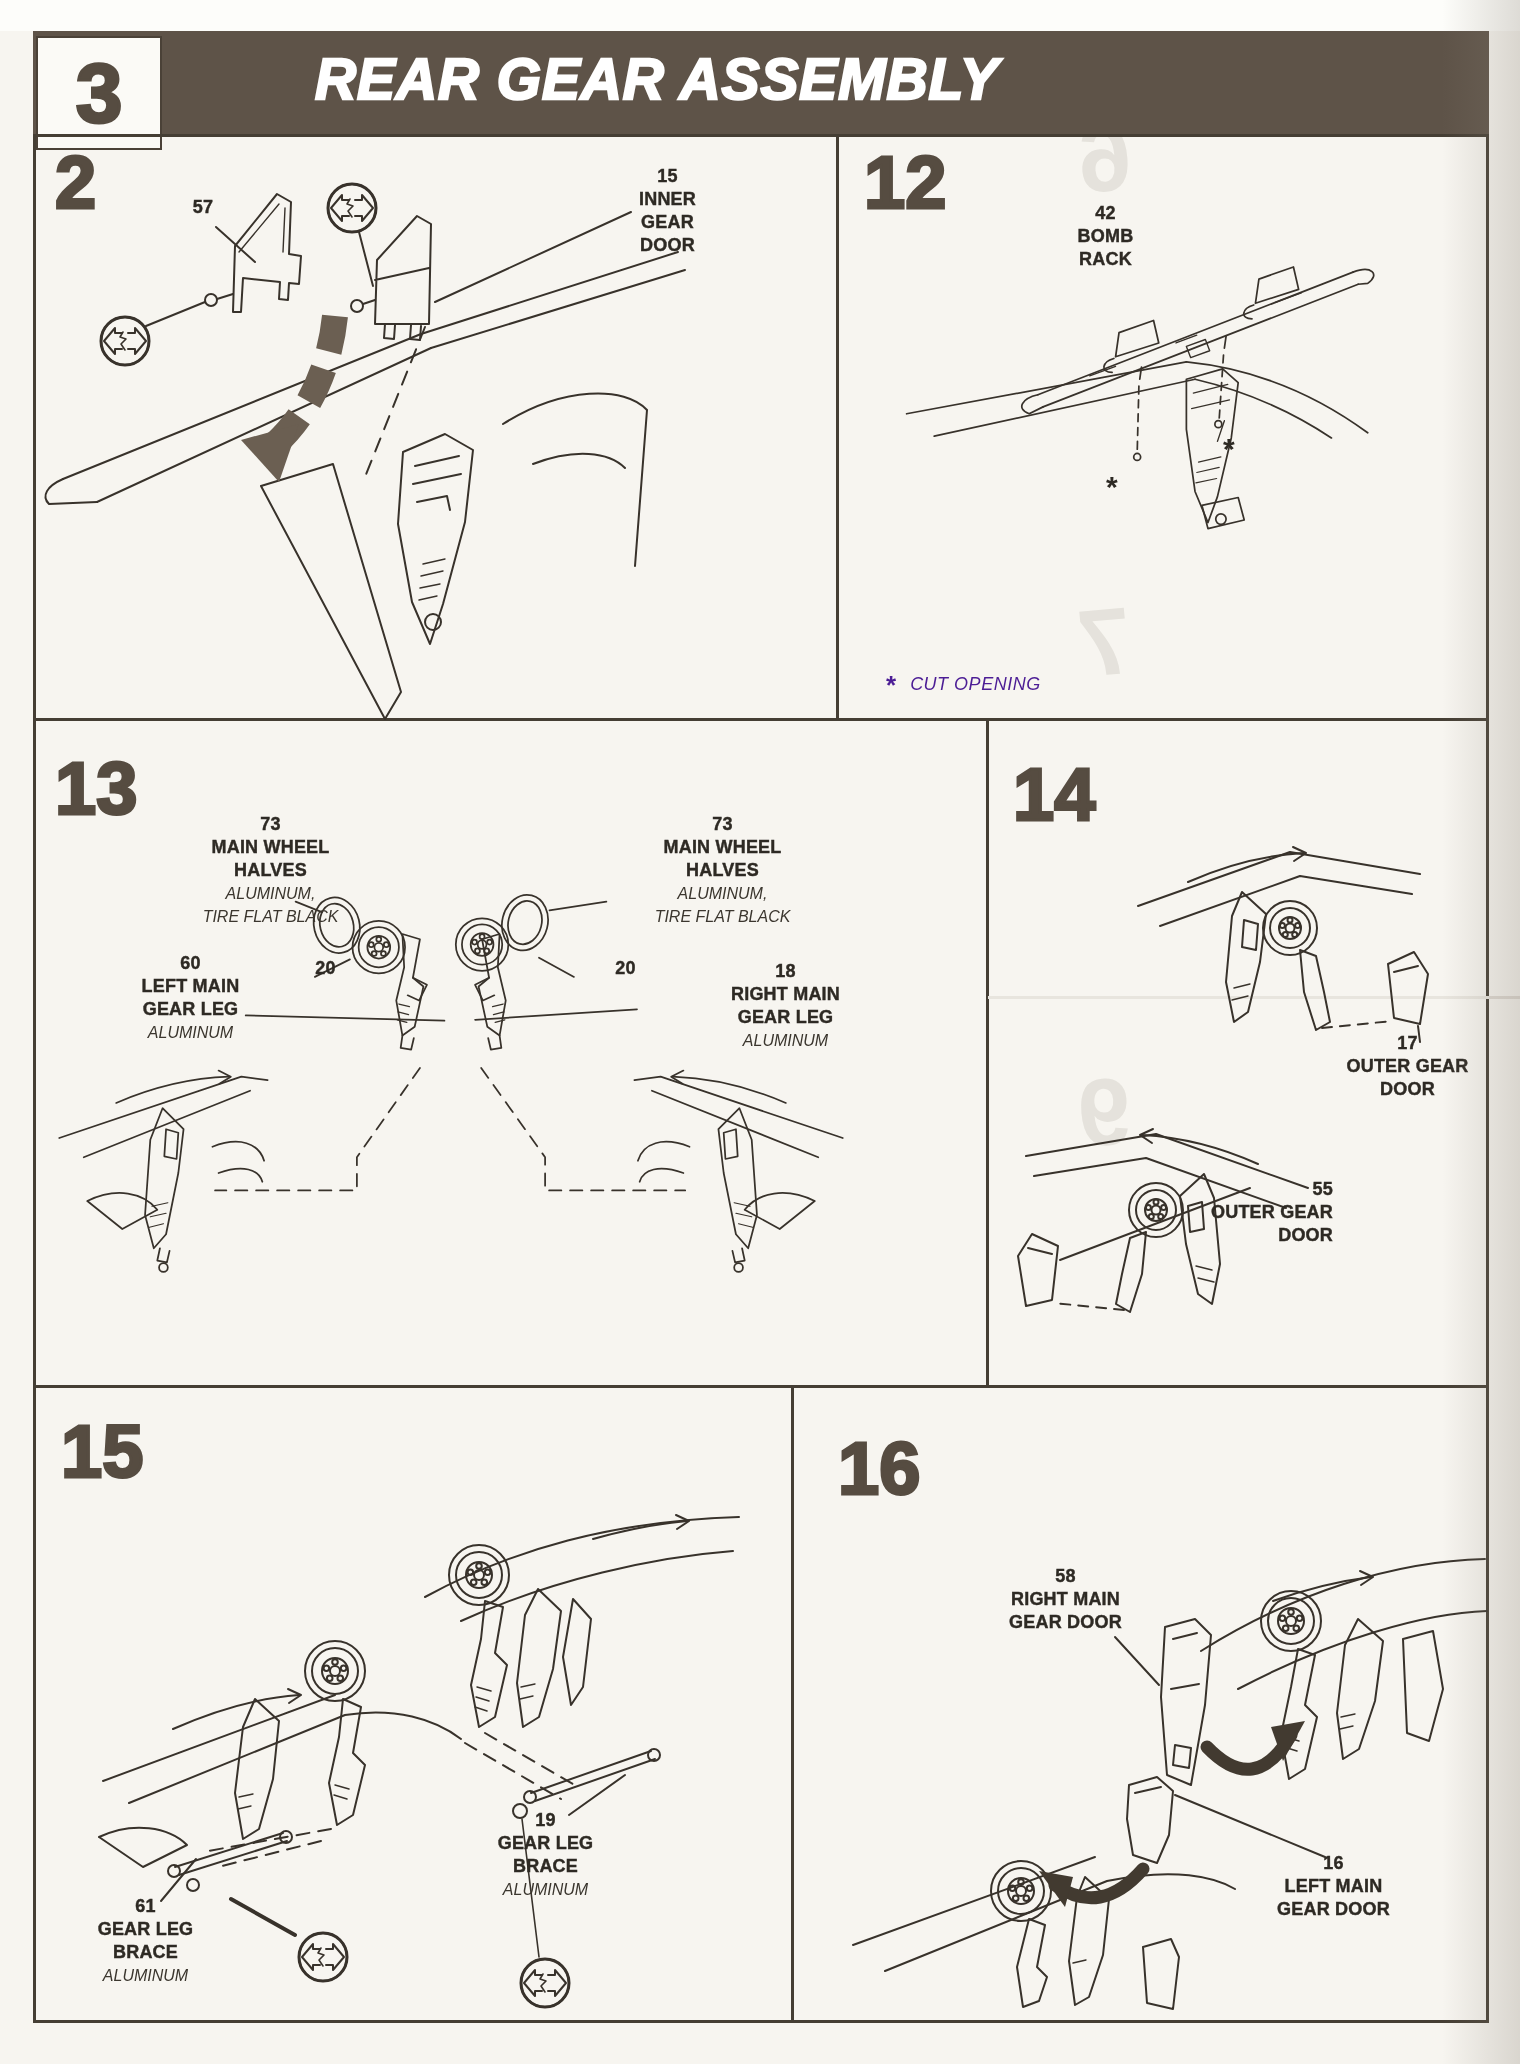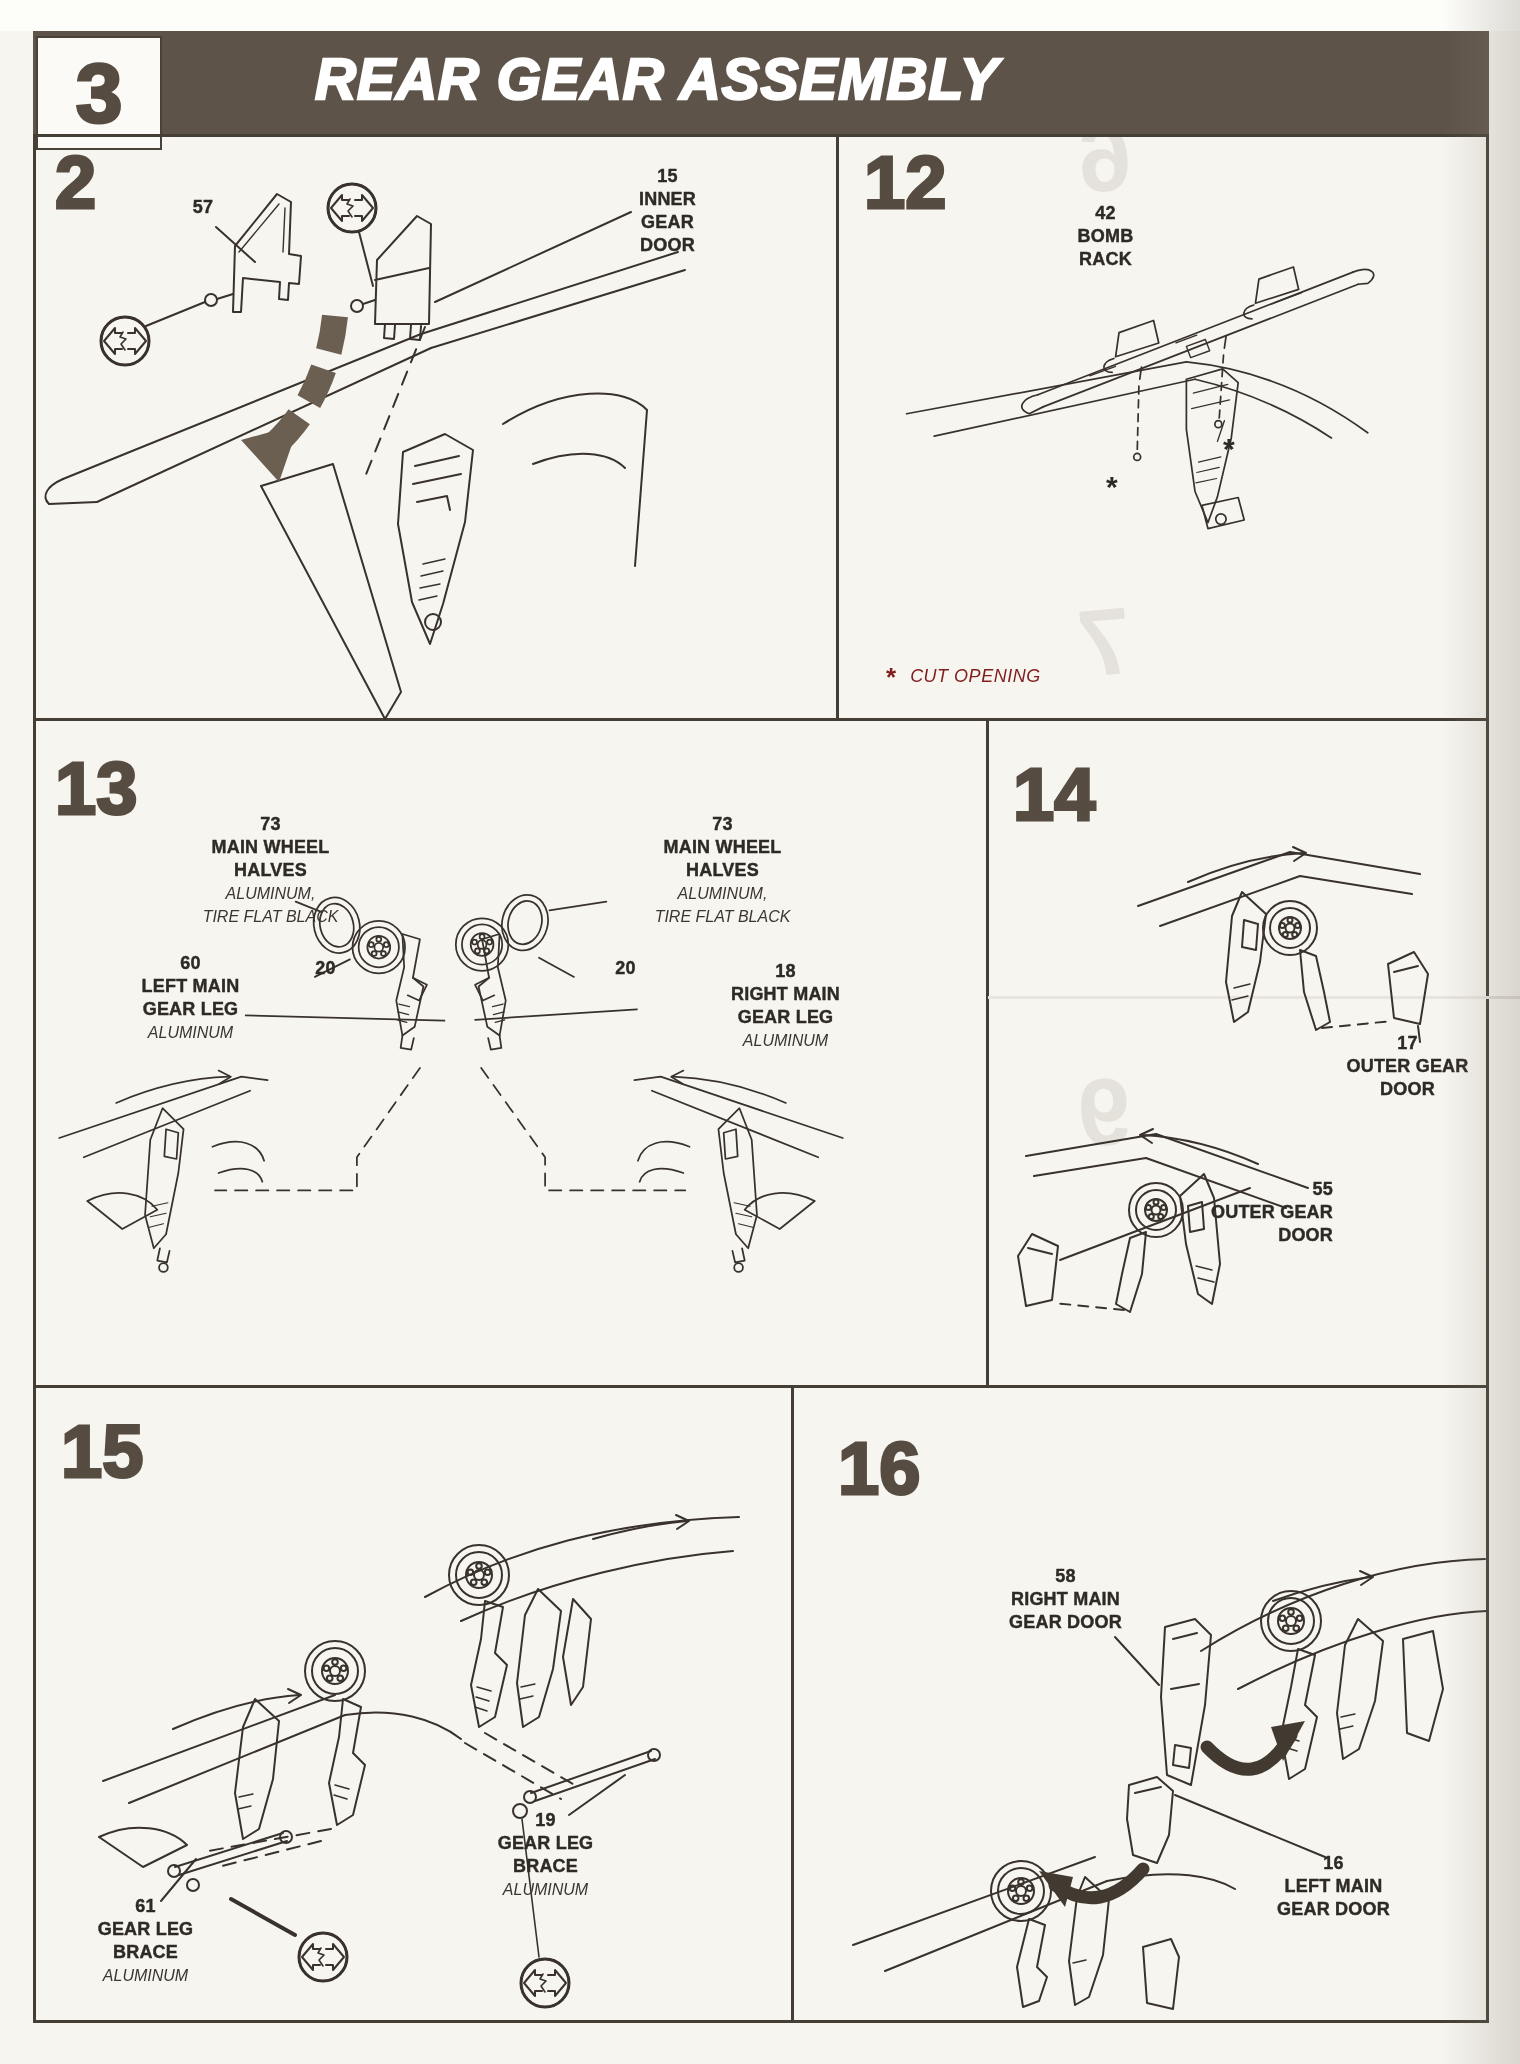--- a/index.html
+++ b/index.html
@@ -27,21 +27,21 @@
   svg .head{fill:#423a30;stroke:none;}
   svg .bdash{stroke:#6b5f52;stroke-width:26;stroke-dasharray:36 18;stroke-linecap:butt;fill:none;}
   svg .bhead{fill:#6b5f52;stroke:none;}
   svg .paper{fill:#f7f5f0;}
   svg .crease{fill:#e8e5de;stroke:none;}
   .num{position:absolute;font-size:74px;font-weight:700;color:#564c41;-webkit-text-stroke:3px #564c41;line-height:1;}
   .lbl{position:absolute;text-align:center;line-height:23px;}
   .lbl .b{font-weight:700;font-size:18px;color:#2e2a24;-webkit-text-stroke:0.4px #2e2a24;letter-spacing:.2px;}
   .lbl .i{font-style:italic;font-size:16px;color:#3b362e;}
   .ast{position:absolute;font-size:30px;font-weight:700;color:#2e2a24;}
-  .foot{position:absolute;font-size:18px;color:#7f1d1d;}
+  .foot{position:absolute;font-size:18px;color:#4c1d95;margin-top:8px;}
   .foot .sym{font-size:26px;font-weight:700;vertical-align:-4px;margin-right:14px;}
   .foot .txt{font-style:italic;letter-spacing:.5px;}
   .ghost{position:absolute;font-size:95px;font-weight:700;color:rgba(110,100,88,0.13);
          transform:scaleX(-1) rotate(5deg);}
   .edge{position:absolute;right:0;top:0;width:78px;height:100%;pointer-events:none;
         background:linear-gradient(to right, rgba(140,132,120,0), rgba(140,132,120,0.28));}
   .crease14{position:absolute;left:988px;top:996px;width:532px;height:3px;background:rgba(190,184,172,.45);}
 </style>
 </head>
 <body>

